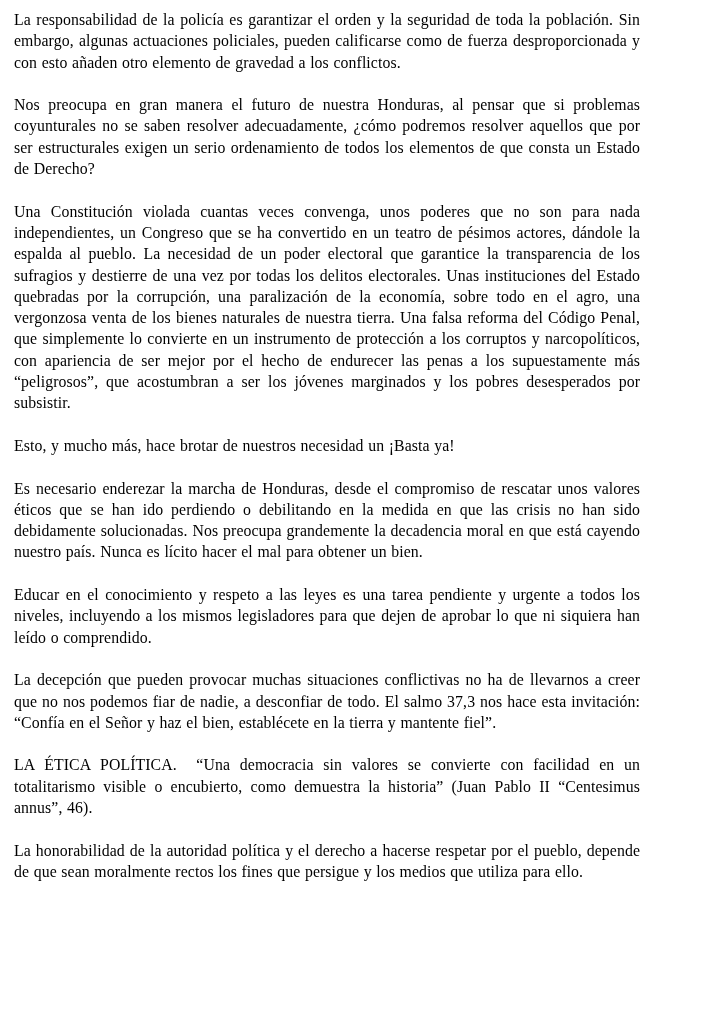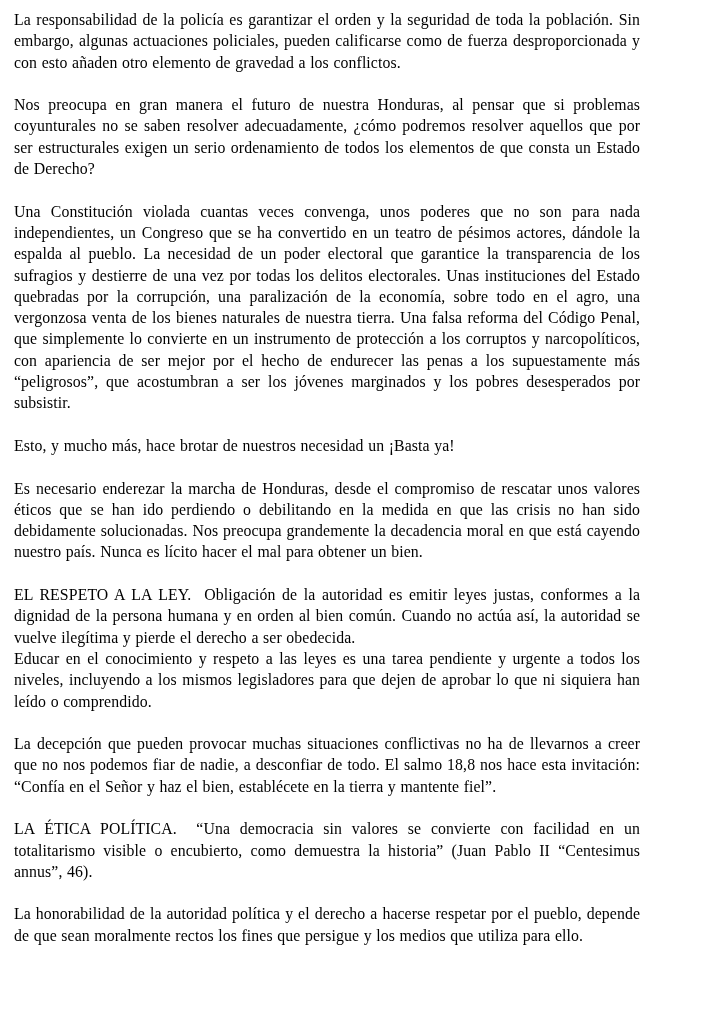--- a/index.html
+++ b/index.html
@@ -39,18 +39,17 @@
 </style>
 </head>
 <body>
 
 <div class="page">
   <p class="para">La responsabilidad de la policía es garantizar el orden y la seguridad de toda la población. Sin embargo, algunas actuaciones policiales, pueden calificarse como de fuerza desproporcionada y con esto añaden otro elemento de gravedad a los conflictos.</p>
   <p class="para">Nos preocupa en gran manera el futuro de nuestra Honduras, al pensar que si problemas coyunturales no se saben resolver adecuadamente, ¿cómo podremos resolver aquellos que por ser estructurales exigen un serio ordenamiento de todos los elementos de que consta un Estado de Derecho?</p>
   <p class="para">Una Constitución violada cuantas veces convenga, unos poderes que no son para nada independientes, un Congreso que se ha convertido en un teatro de pésimos actores, dándole la espalda al pueblo. La necesidad de un poder electoral que garantice la transparencia de los sufragios y destierre de una vez por todas los delitos electorales. Unas instituciones del Estado quebradas por la corrupción, una paralización de la economía, sobre todo en el agro, una vergonzosa venta de los bienes naturales de nuestra tierra. Una falsa reforma del Código Penal, que simplemente lo convierte en un instrumento de protección a los corruptos y narcopolíticos, con apariencia de ser mejor por el hecho de endurecer las penas a los supuestamente más “peligrosos”, que acostumbran a ser los jóvenes marginados y los pobres desesperados por subsistir.</p>
   <p class="para">Esto, y mucho más, hace brotar de nuestros necesidad un ¡Basta ya!</p>
   <p class="para">Es necesario enderezar la marcha de Honduras, desde el compromiso de rescatar unos valores éticos que se han ido perdiendo o debilitando en la medida en que las crisis no han sido debidamente solucionadas. Nos preocupa grandemente la decadencia moral en que está cayendo nuestro país. Nunca es lícito hacer el mal para obtener un bien.</p>
-  <p class="para tight">EL RESPETO A LA LEY.&nbsp; Obligación de la autoridad es emitir leyes justas, conformes a la dignidad de la persona humana y en orden al bien común. Cuando no actúa así, la autoridad se vuelve ilegítima y pierde el derecho a ser obedecida.</p>
   <p class="para">Educar en el conocimiento y respeto a las leyes es una tarea pendiente y urgente a todos los niveles, incluyendo a los mismos legisladores para que dejen de aprobar lo que ni siquiera han leído o comprendido.</p>
-  <p class="para">La decepción que pueden provocar muchas situaciones conflictivas no ha de llevarnos a creer que no nos podemos fiar de nadie, a desconfiar de todo. El salmo 18,8 nos hace esta invitación: “Confía en el Señor y haz el bien, establécete en la tierra y mantente fiel”.</p>
+  <p class="para">La decepción que pueden provocar muchas situaciones conflictivas no ha de llevarnos a creer que no nos podemos fiar de nadie, a desconfiar de todo. El salmo 37,3 nos hace esta invitación: “Confía en el Señor y haz el bien, establécete en la tierra y mantente fiel”.</p>
   <p class="para">LA ÉTICA POLÍTICA.&nbsp; “Una democracia sin valores se convierte con facilidad en un totalitarismo visible o encubierto, como demuestra la historia” (Juan Pablo II “Centesimus annus”, 46).</p>
   <p class="para last">La honorabilidad de la autoridad política y el derecho a hacerse respetar por el pueblo, depende de que sean moralmente rectos los fines que persigue y los medios que utiliza para ello.</p>
 </div>
 
 </body></html>

